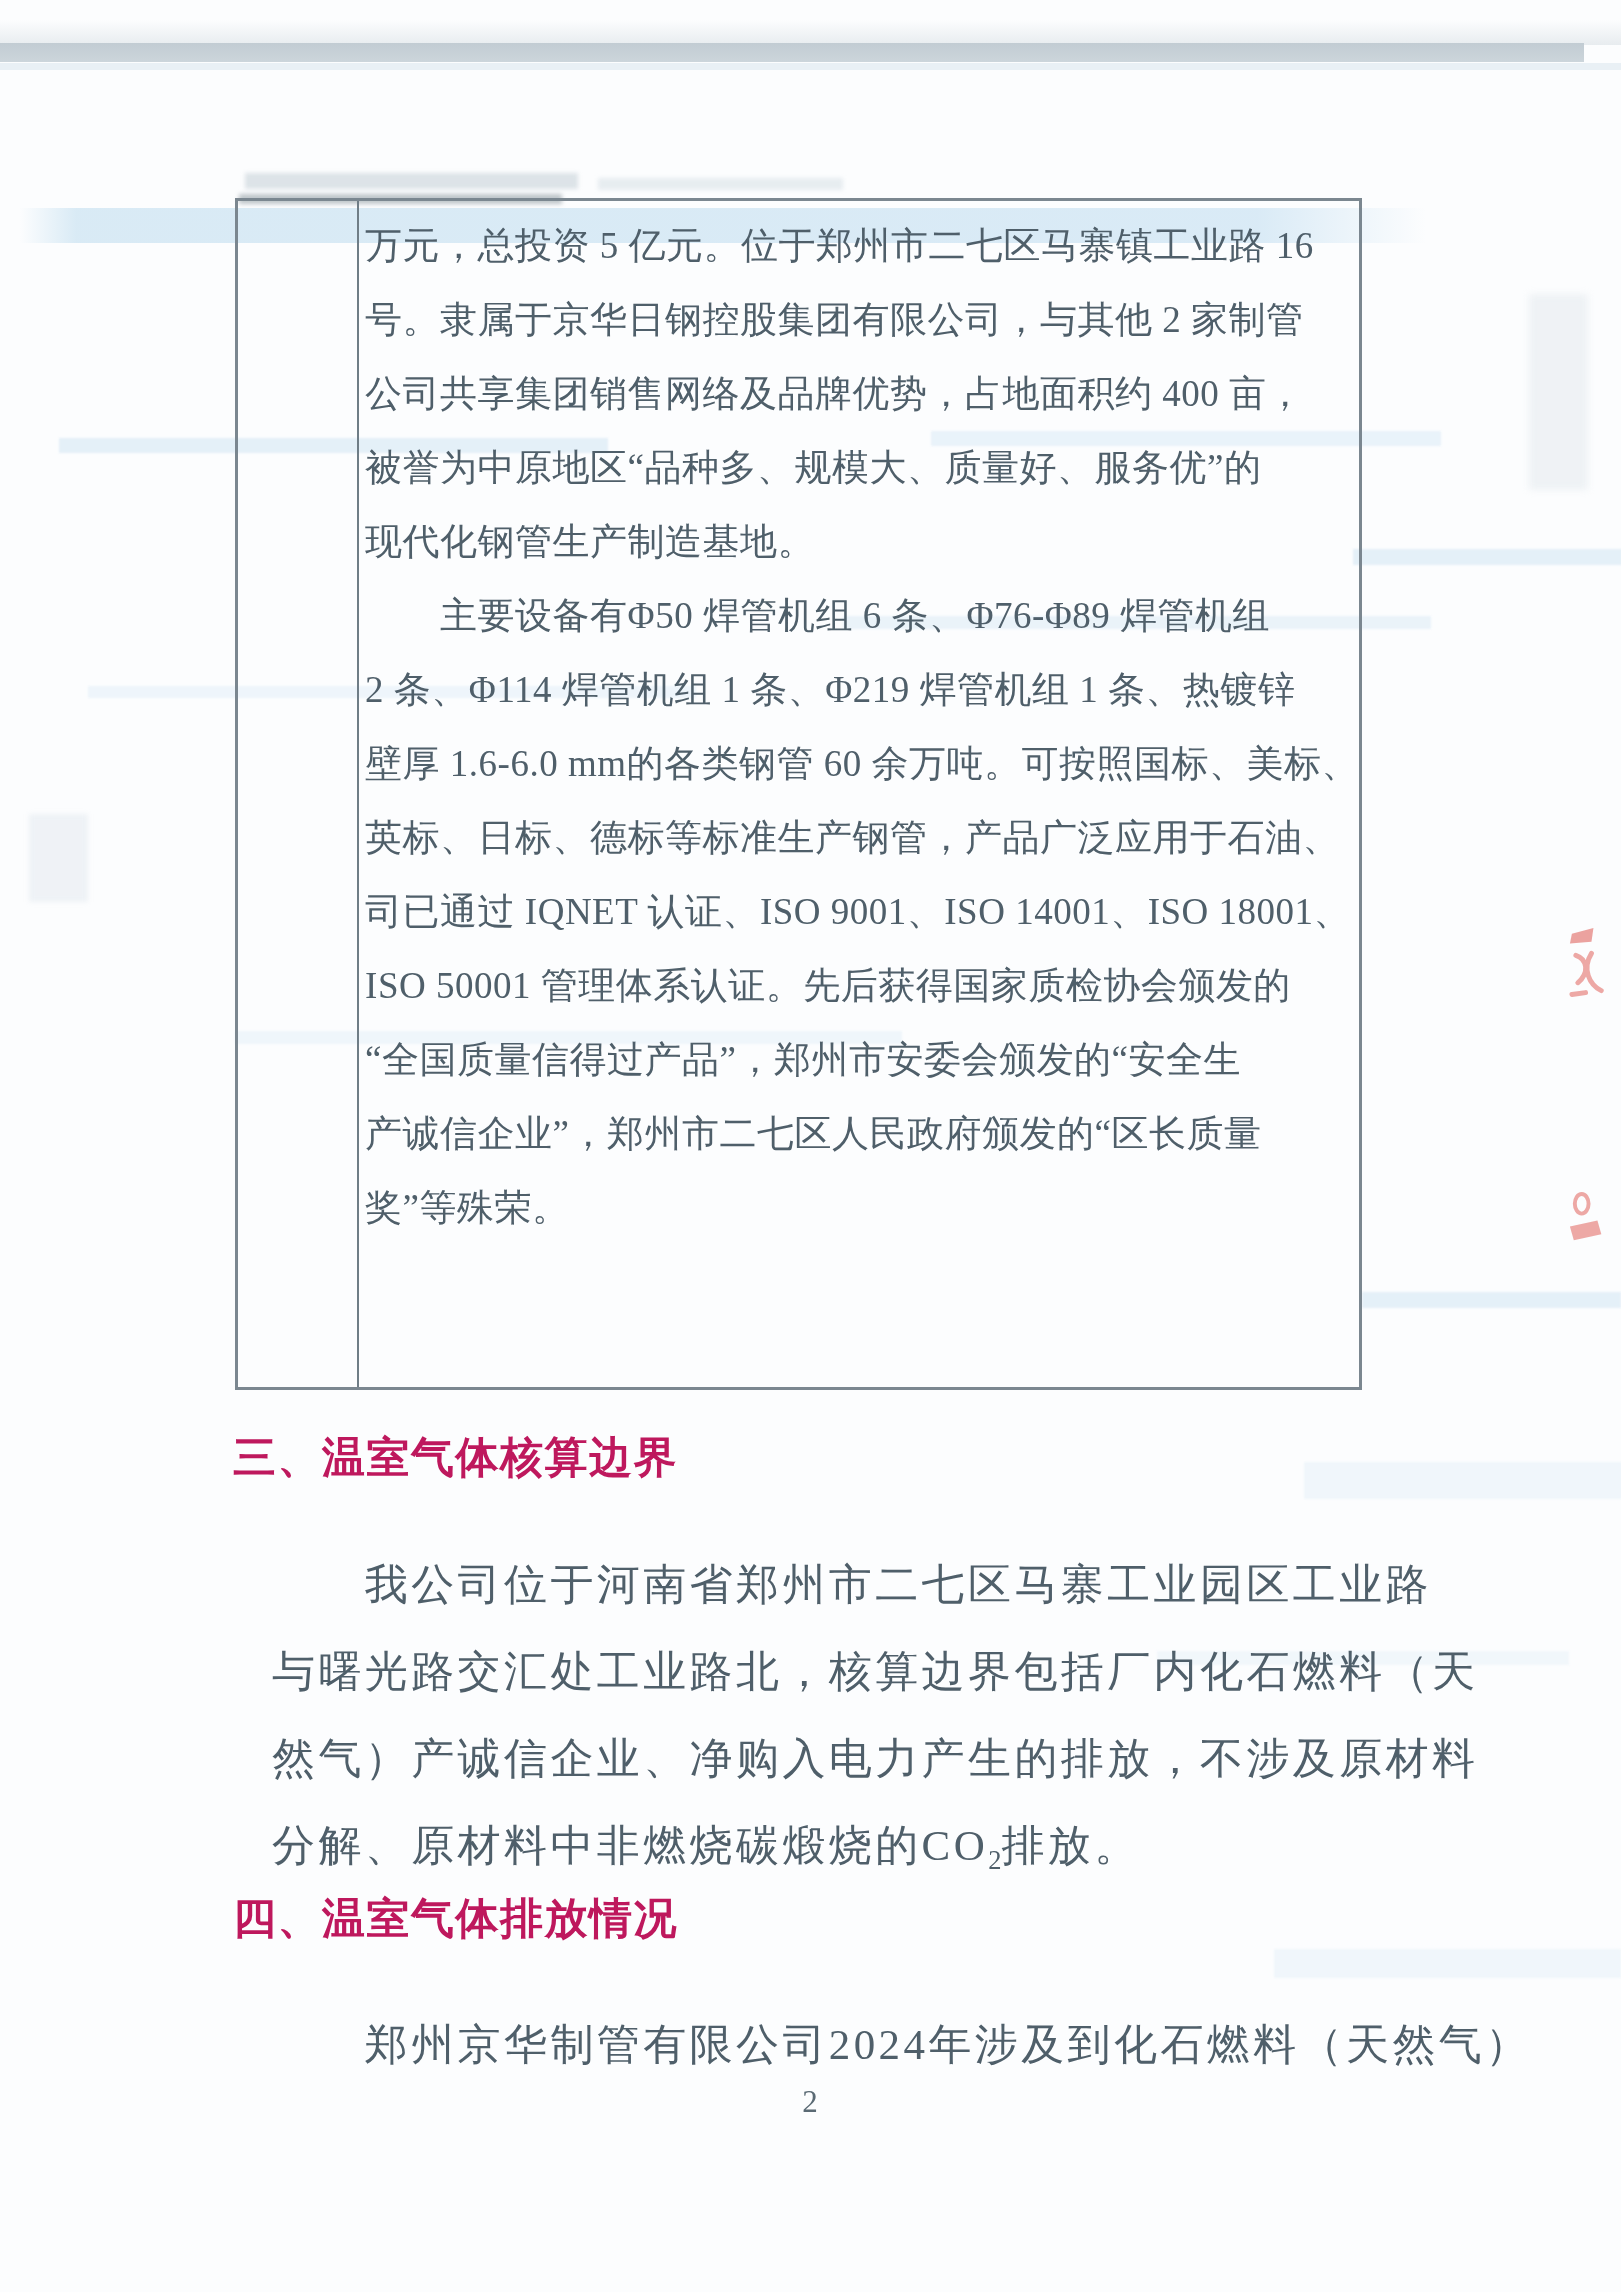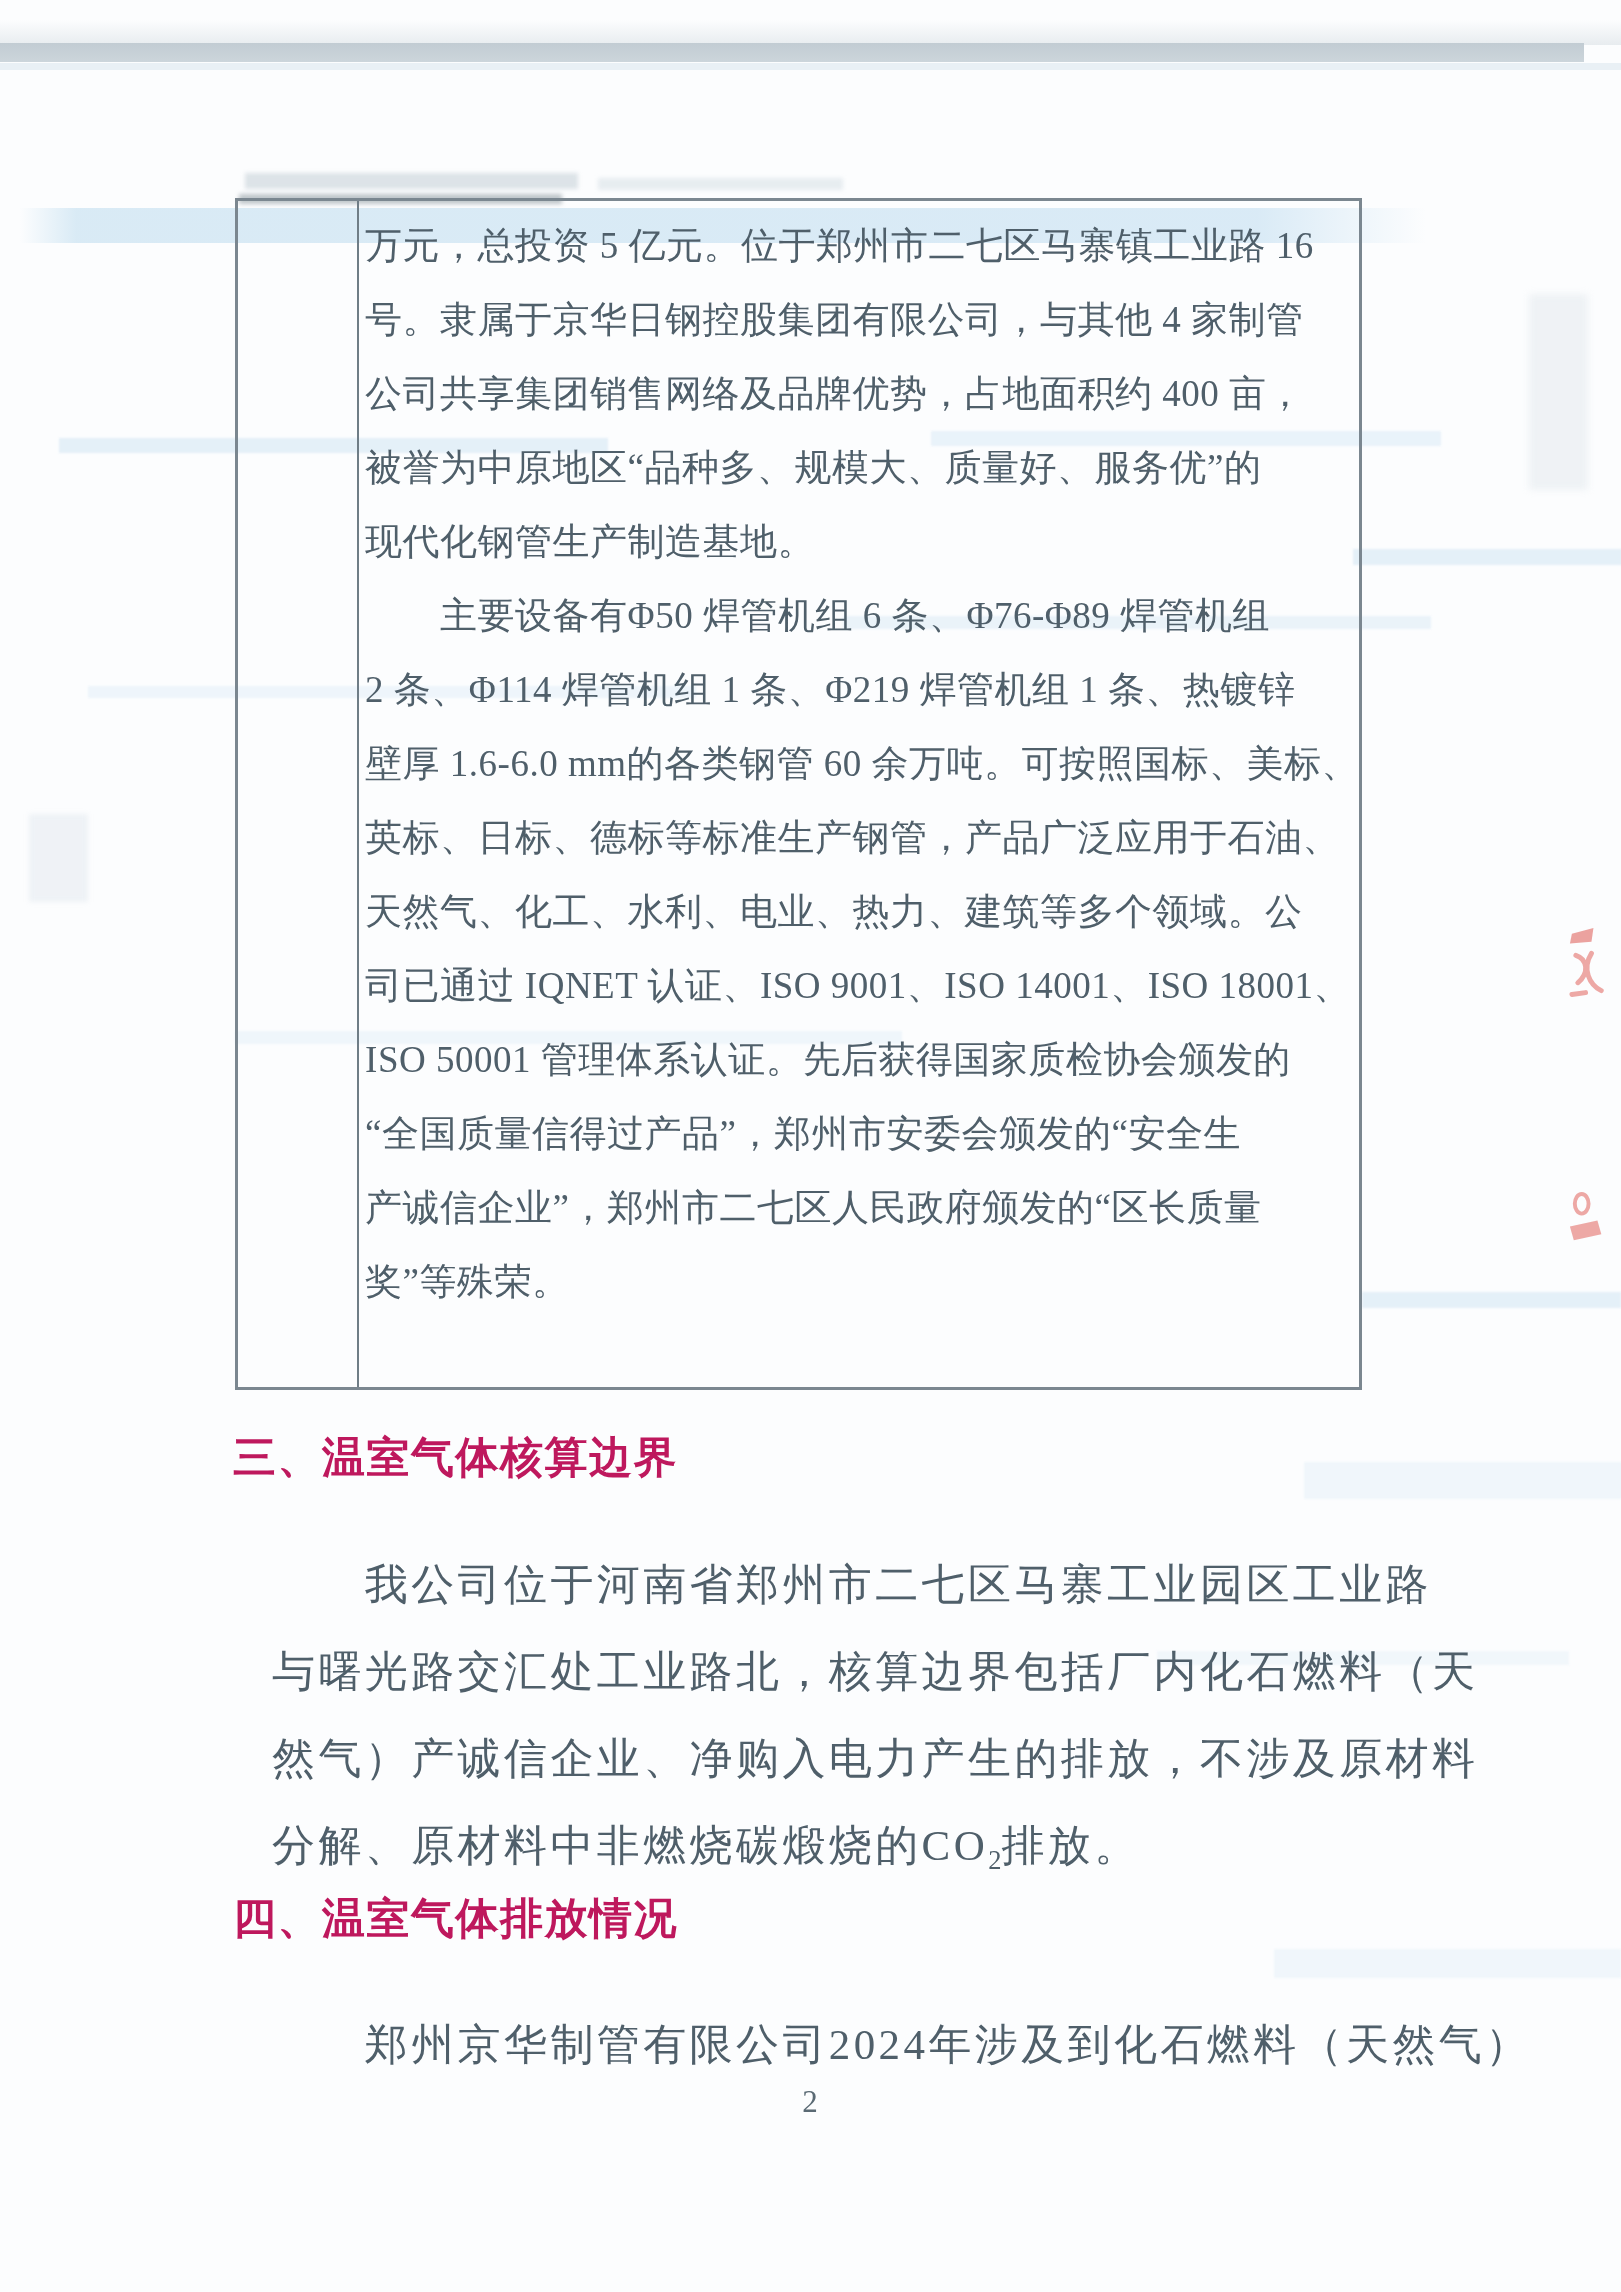--- a/index.html
+++ b/index.html
@@ -66,29 +66,28 @@
   <div class="artifact blue-streak" style="left:235px;top:1031px;width:667px;height:12.7px;opacity:.55;"></div>
   <div class="artifact blue-streak" style="left:1362px;top:1292px;width:259px;height:15.7px;"></div>
   <div class="artifact blue-streak" style="left:1304px;top:1462px;width:318px;height:37px;opacity:.5;"></div>
   <div class="artifact blue-streak" style="left:1157px;top:1651px;width:412px;height:13.7px;opacity:.45;"></div>
   <div class="artifact blue-streak" style="left:1274px;top:1949px;width:347px;height:29px;opacity:.5;"></div>
 
   <div class="profile-table">
     <div class="cell-left"></div>
     <div class="cell-right">
       <div class="t-line">万元，总投资 5 亿元。位于郑州市二七区马寨镇工业路 16</div>
-      <div class="t-line">号。隶属于京华日钢控股集团有限公司，与其他 4 家制管</div>
+      <div class="t-line">号。隶属于京华日钢控股集团有限公司，与其他 2 家制管</div>
       <div class="t-line">公司共享集团销售网络及品牌优势，占地面积约 400 亩，</div>
       <div class="t-line">被誉为中原地区“品种多、规模大、质量好、服务优”的</div>
       <div class="t-line">现代化钢管生产制造基地。</div>
       <div class="t-line">　　主要设备有Φ50 焊管机组 6 条、Φ76-Φ89 焊管机组</div>
       <div class="t-line">2 条、Φ114 焊管机组 1 条、Φ219 焊管机组 1 条、热镀锌</div>
       <div class="t-line">壁厚 1.6-6.0 mm的各类钢管 60 余万吨。可按照国标、美标、</div>
       <div class="t-line">英标、日标、德标等标准生产钢管，产品广泛应用于石油、</div>
-      <div class="t-line">天然气、化工、水利、电业、热力、建筑等多个领域。公</div>
       <div class="t-line">司已通过 IQNET 认证、ISO 9001、ISO 14001、ISO 18001、</div>
       <div class="t-line">ISO 50001 管理体系认证。先后获得国家质检协会颁发的</div>
       <div class="t-line">“全国质量信得过产品”，郑州市安委会颁发的“安全生</div>
       <div class="t-line">产诚信企业”，郑州市二七区人民政府颁发的“区长质量</div>
       <div class="t-line">奖”等殊荣。</div>
     </div>
   </div>
 
   <div class="heading" style="top:1429px;">三、温室气体核算边界</div>
   <div class="para" style="top:1541px;">

